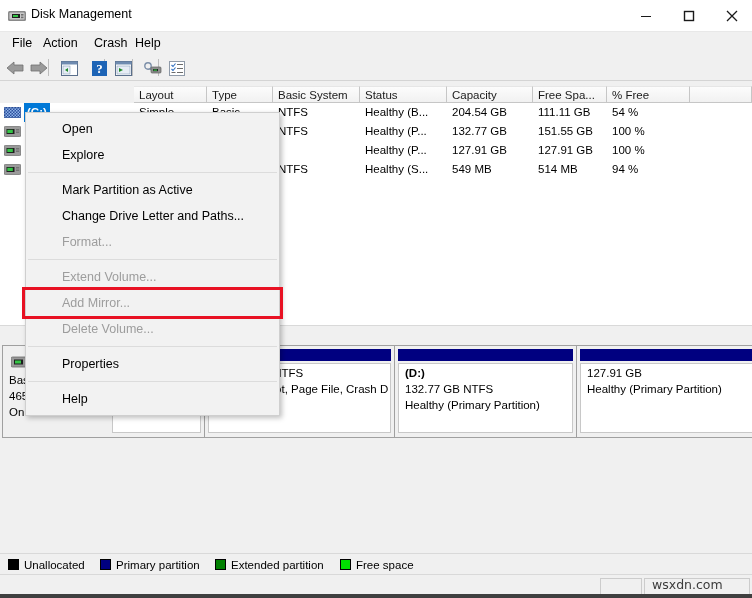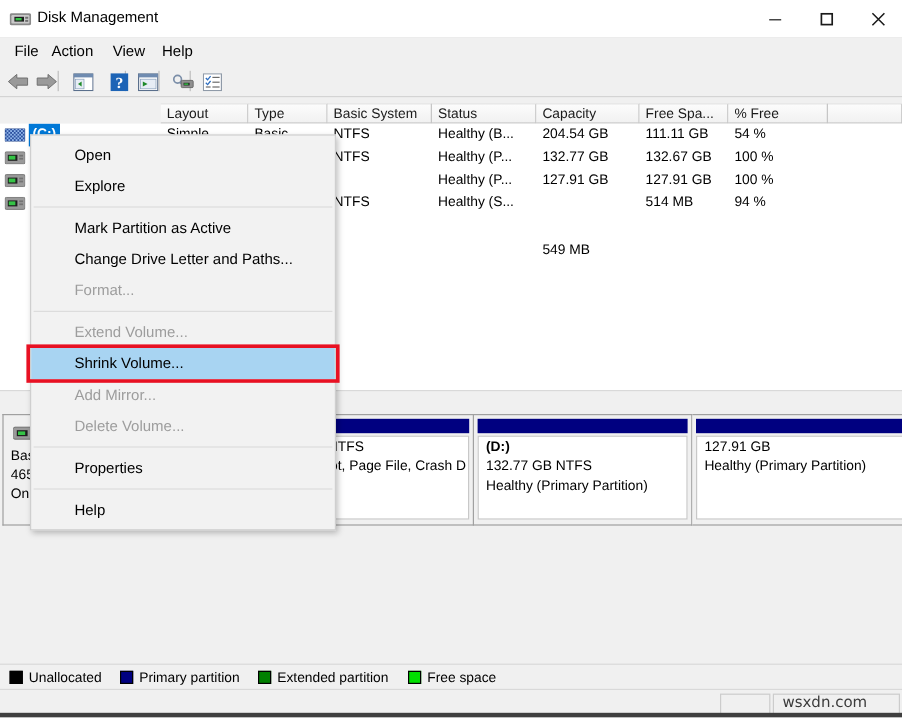--- a/index.html
+++ b/index.html
@@ -289,21 +289,21 @@
     <div class="wbtn close">
       <svg width="14" height="14" viewBox="0 0 14 14">
         <path d="M2 2 L12 12 M12 2 L2 12" stroke="#1a1a1a" stroke-width="1.3" fill="none"></path>
       </svg>
     </div>
   </div>
 
   <div class="menubar">
     <div class="menu-item m0">File</div>
     <div class="menu-item m1">Action</div>
-    <div class="menu-item m2">View</div>
+    <div class="menu-item m2">Crash</div>
     <div class="menu-item m3">Help</div>
   </div>
 
   <div class="toolbar">
     <div class="tb-sep" style="left:48px"></div>
     <div class="tb-sep" style="left:104px"></div>
     <div class="tb-sep" style="left:132px"></div>
     <div class="tb-sep" style="left:158px"></div>
 
     <div class="tb" style="left:4px">
@@ -396,21 +396,21 @@
         <div class="vol-icon"><svg width="17" height="11" viewBox="0 0 17 11">
             <rect x="0" y="0.5" width="17" height="10" rx="1.3" fill="#9a9a9a" stroke="#6b6b6b" stroke-width="0.7"></rect>
             <rect x="2.5" y="3" width="8" height="5" fill="#1f1f1f"></rect>
             <rect x="3.3" y="3.8" width="5.5" height="3.2" fill="#35c446"></rect>
             <rect x="12" y="3" width="3.2" height="1.5" fill="#737373"></rect>
             <rect x="12" y="5.5" width="3.2" height="1.5" fill="#737373"></rect>
           </svg></div>
         <div class="vcell" style="left: 278px; width: 79px;">NTFS</div>
         <div class="vcell" style="left: 365px; width: 79px;">Healthy (P...</div>
         <div class="vcell" style="left: 452px; width: 78px;">132.77 GB</div>
-        <div class="vcell" style="left: 538px; width: 66px;">132.67 GB</div>
+        <div class="vcell" style="left: 538px; width: 66px;">151.55 GB</div>
         <div class="vcell" style="left: 612px; width: 75px;">100 %</div>
       </div>
       <div class="vrow" style="top: 38px;">
         <div class="vol-icon"><svg width="17" height="11" viewBox="0 0 17 11">
             <rect x="0" y="0.5" width="17" height="10" rx="1.3" fill="#9a9a9a" stroke="#6b6b6b" stroke-width="0.7"></rect>
             <rect x="2.5" y="3" width="8" height="5" fill="#1f1f1f"></rect>
             <rect x="3.3" y="3.8" width="5.5" height="3.2" fill="#35c446"></rect>
             <rect x="12" y="3" width="3.2" height="1.5" fill="#737373"></rect>
             <rect x="12" y="5.5" width="3.2" height="1.5" fill="#737373"></rect>
           </svg></div>
@@ -422,21 +422,21 @@
       <div class="vrow" style="top: 57px;">
         <div class="vol-icon"><svg width="17" height="11" viewBox="0 0 17 11">
             <rect x="0" y="0.5" width="17" height="10" rx="1.3" fill="#9a9a9a" stroke="#6b6b6b" stroke-width="0.7"></rect>
             <rect x="2.5" y="3" width="8" height="5" fill="#1f1f1f"></rect>
             <rect x="3.3" y="3.8" width="5.5" height="3.2" fill="#35c446"></rect>
             <rect x="12" y="3" width="3.2" height="1.5" fill="#737373"></rect>
             <rect x="12" y="5.5" width="3.2" height="1.5" fill="#737373"></rect>
           </svg></div>
         <div class="vcell" style="left: 278px; width: 79px;">NTFS</div>
         <div class="vcell" style="left: 365px; width: 79px;">Healthy (S...</div>
-        <div class="vcell" style="left: 452px; width: 78px; margin-top: 40px;">549 MB</div>
+        <div class="vcell" style="left: 452px; width: 78px;">549 MB</div>
         <div class="vcell" style="left: 538px; width: 66px;">514 MB</div>
         <div class="vcell" style="left: 612px; width: 75px;">94 %</div>
       </div>
     </div>
 
   <div class="gsplit"></div>
 
   <div class="gview">
     <div class="diskrow">
       <div class="diskinfo">
@@ -515,21 +515,20 @@
 
   <div class="ctxmenu" id="ctxmenu">
       <div class="mi">Open</div>
       <div class="mi">Explore</div>
       <div class="msep"></div>
       <div class="mi">Mark Partition as Active</div>
       <div class="mi">Change Drive Letter and Paths...</div>
       <div class="mi disabled">Format...</div>
       <div class="msep"></div>
       <div class="mi disabled">Extend Volume...</div>
-      <div class="mi highlight">Shrink Volume...</div>
       <div class="mi disabled">Add Mirror...</div>
       <div class="mi disabled">Delete Volume...</div>
       <div class="msep"></div>
       <div class="mi">Properties</div>
       <div class="msep"></div>
       <div class="mi">Help</div>
     </div>
   <div class="redbox" style="top: 287px; left: 22px; width: 261px; height: 32px;"></div>
 
 </div>

